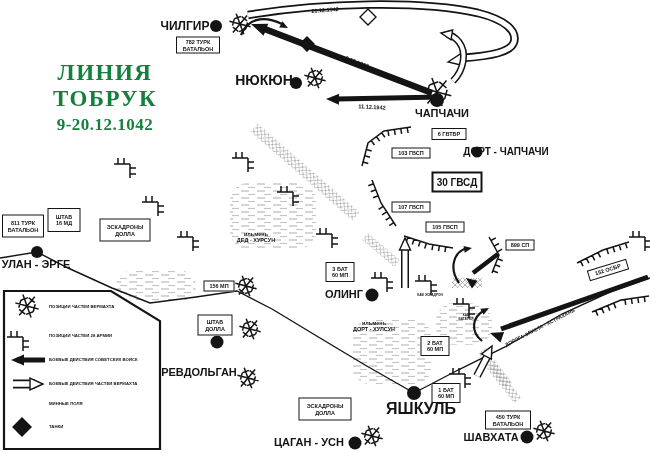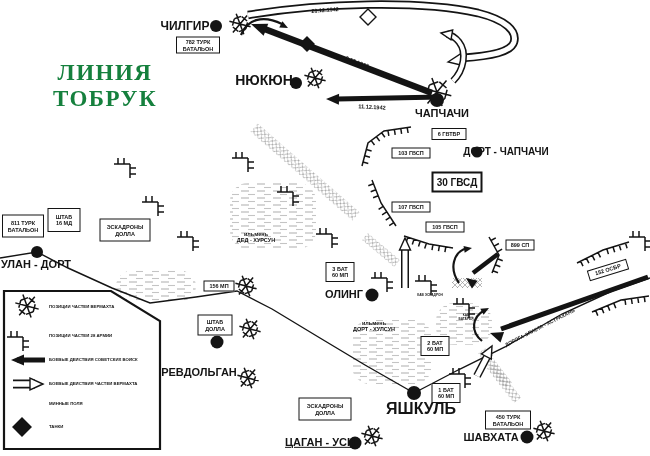--- a/index.html
+++ b/index.html
@@ -109,47 +109,48 @@
       <circle cx="477" cy="152" r="5.5" fill="#141414"></circle>
       <circle cx="37" cy="252" r="6" fill="#141414"></circle>
       <circle cx="217" cy="342" r="6.5" fill="#141414"></circle>
       <circle cx="372" cy="295" r="6.5" fill="#141414"></circle>
       <circle cx="414" cy="393" r="7" fill="#141414"></circle>
       <circle cx="355" cy="443" r="6.5" fill="#141414"></circle>
       <circle cx="527" cy="437" r="6.5" fill="#141414"></circle>
     </svg>
   <div class="title">
     <div class="t1">ЛИНИЯ  ТОБРУК</div>
+    <div class="t2">9-20.12.1042</div>
   </div>
   <div id="texts">
       <div class="txt" style="left: 185px; top: 27px; font-size: 12px; transform: translate(-50%, -50%);">
         <div>ЧИЛГИР</div>
       </div>
       <div class="txt" style="left: 264px; top: 81px; font-size: 14px; transform: translate(-50%, -50%); text-align: right;">
         <div>НЮКЮН</div>
       </div>
       <div class="txt" style="left: 442px; top: 113px; font-size: 11px; transform: translate(-50%, -50%);">
         <div>ЧАПЧАЧИ</div>
       </div>
       <div class="txt" style="left: 506px; top: 152px; font-size: 10px; transform: translate(-50%, -50%);">
         <div>ДОРТ - ЧАПЧАЧИ</div>
       </div>
       <div class="txt" style="left: 36px; top: 264px; font-size: 11px; transform: translate(-50%, -50%);">
-        <div>УЛАН - ДОРТ</div>
+        <div>УЛАН - ЭРГЕ</div>
       </div>
       <div class="txt" style="left: 199px; top: 372px; font-size: 11px; transform: translate(-50%, -50%);">
         <div>РЕВДОЛЬГАН</div>
       </div>
       <div class="txt" style="left: 344px; top: 294px; font-size: 11px; transform: translate(-50%, -50%);">
         <div>ОЛИНГ</div>
       </div>
       <div class="txt" style="left: 421px; top: 409px; font-size: 16px; transform: translate(-50%, -50%);">
         <div>ЯШКУЛЬ</div>
       </div>
-      <div class="txt" style="left: 320px; top: 442px; font-size: 11px; transform: translate(-50%, -50%); text-decoration: underline;">
+      <div class="txt" style="left: 309px; top: 442px; font-size: 11px; transform: translate(-50%, -50%);">
         <div>ЦАГАН - УСН</div>
       </div>
       <div class="txt" style="left: 491px; top: 437px; font-size: 11px; transform: translate(-50%, -50%);">
         <div>ШАВХАТА</div>
       </div>
       <div class="ubox" style="left: 198px; top: 45px; width: 44px; height: 17px; font-size: 5.5px; border-width: 1.3px; transform: translate(-50%, -50%);">
         <div>782 ТУРК</div>
         <div>БАТАЛЬОН</div>
       </div>
       <div class="ubox" style="left: 23px; top: 226px; width: 42px; height: 23px; font-size: 5.5px; border-width: 1.3px; transform: translate(-50%, -50%);">

